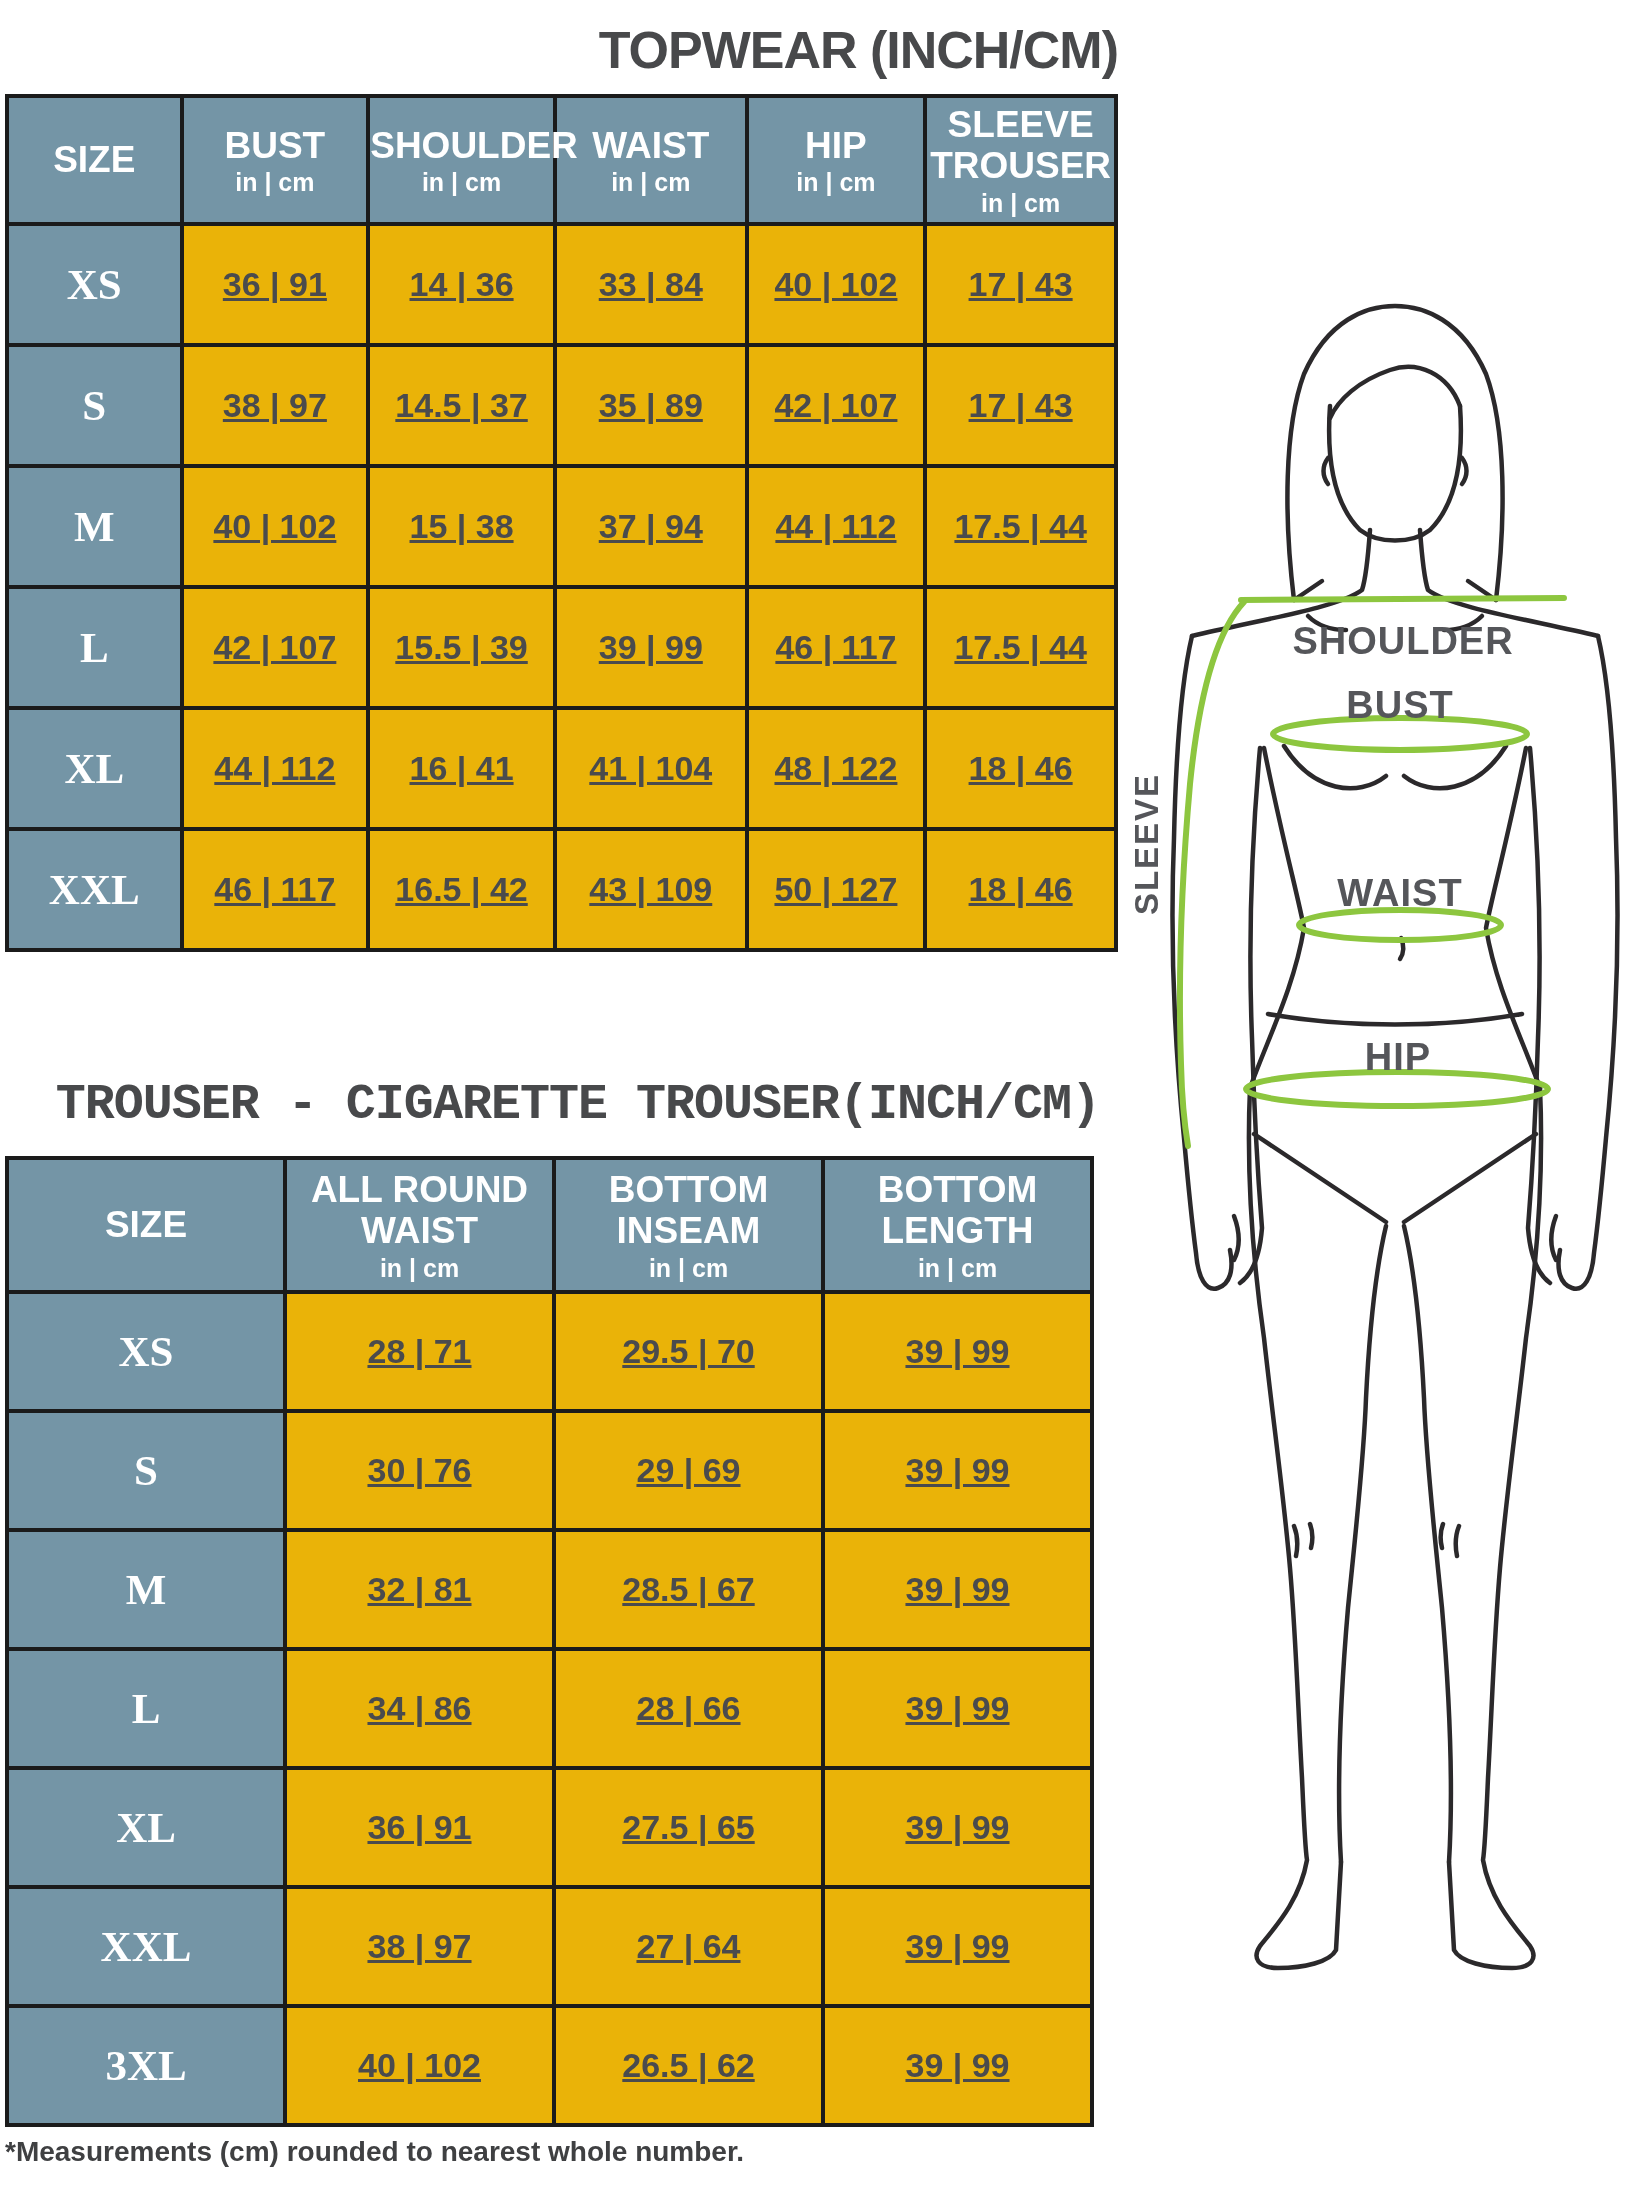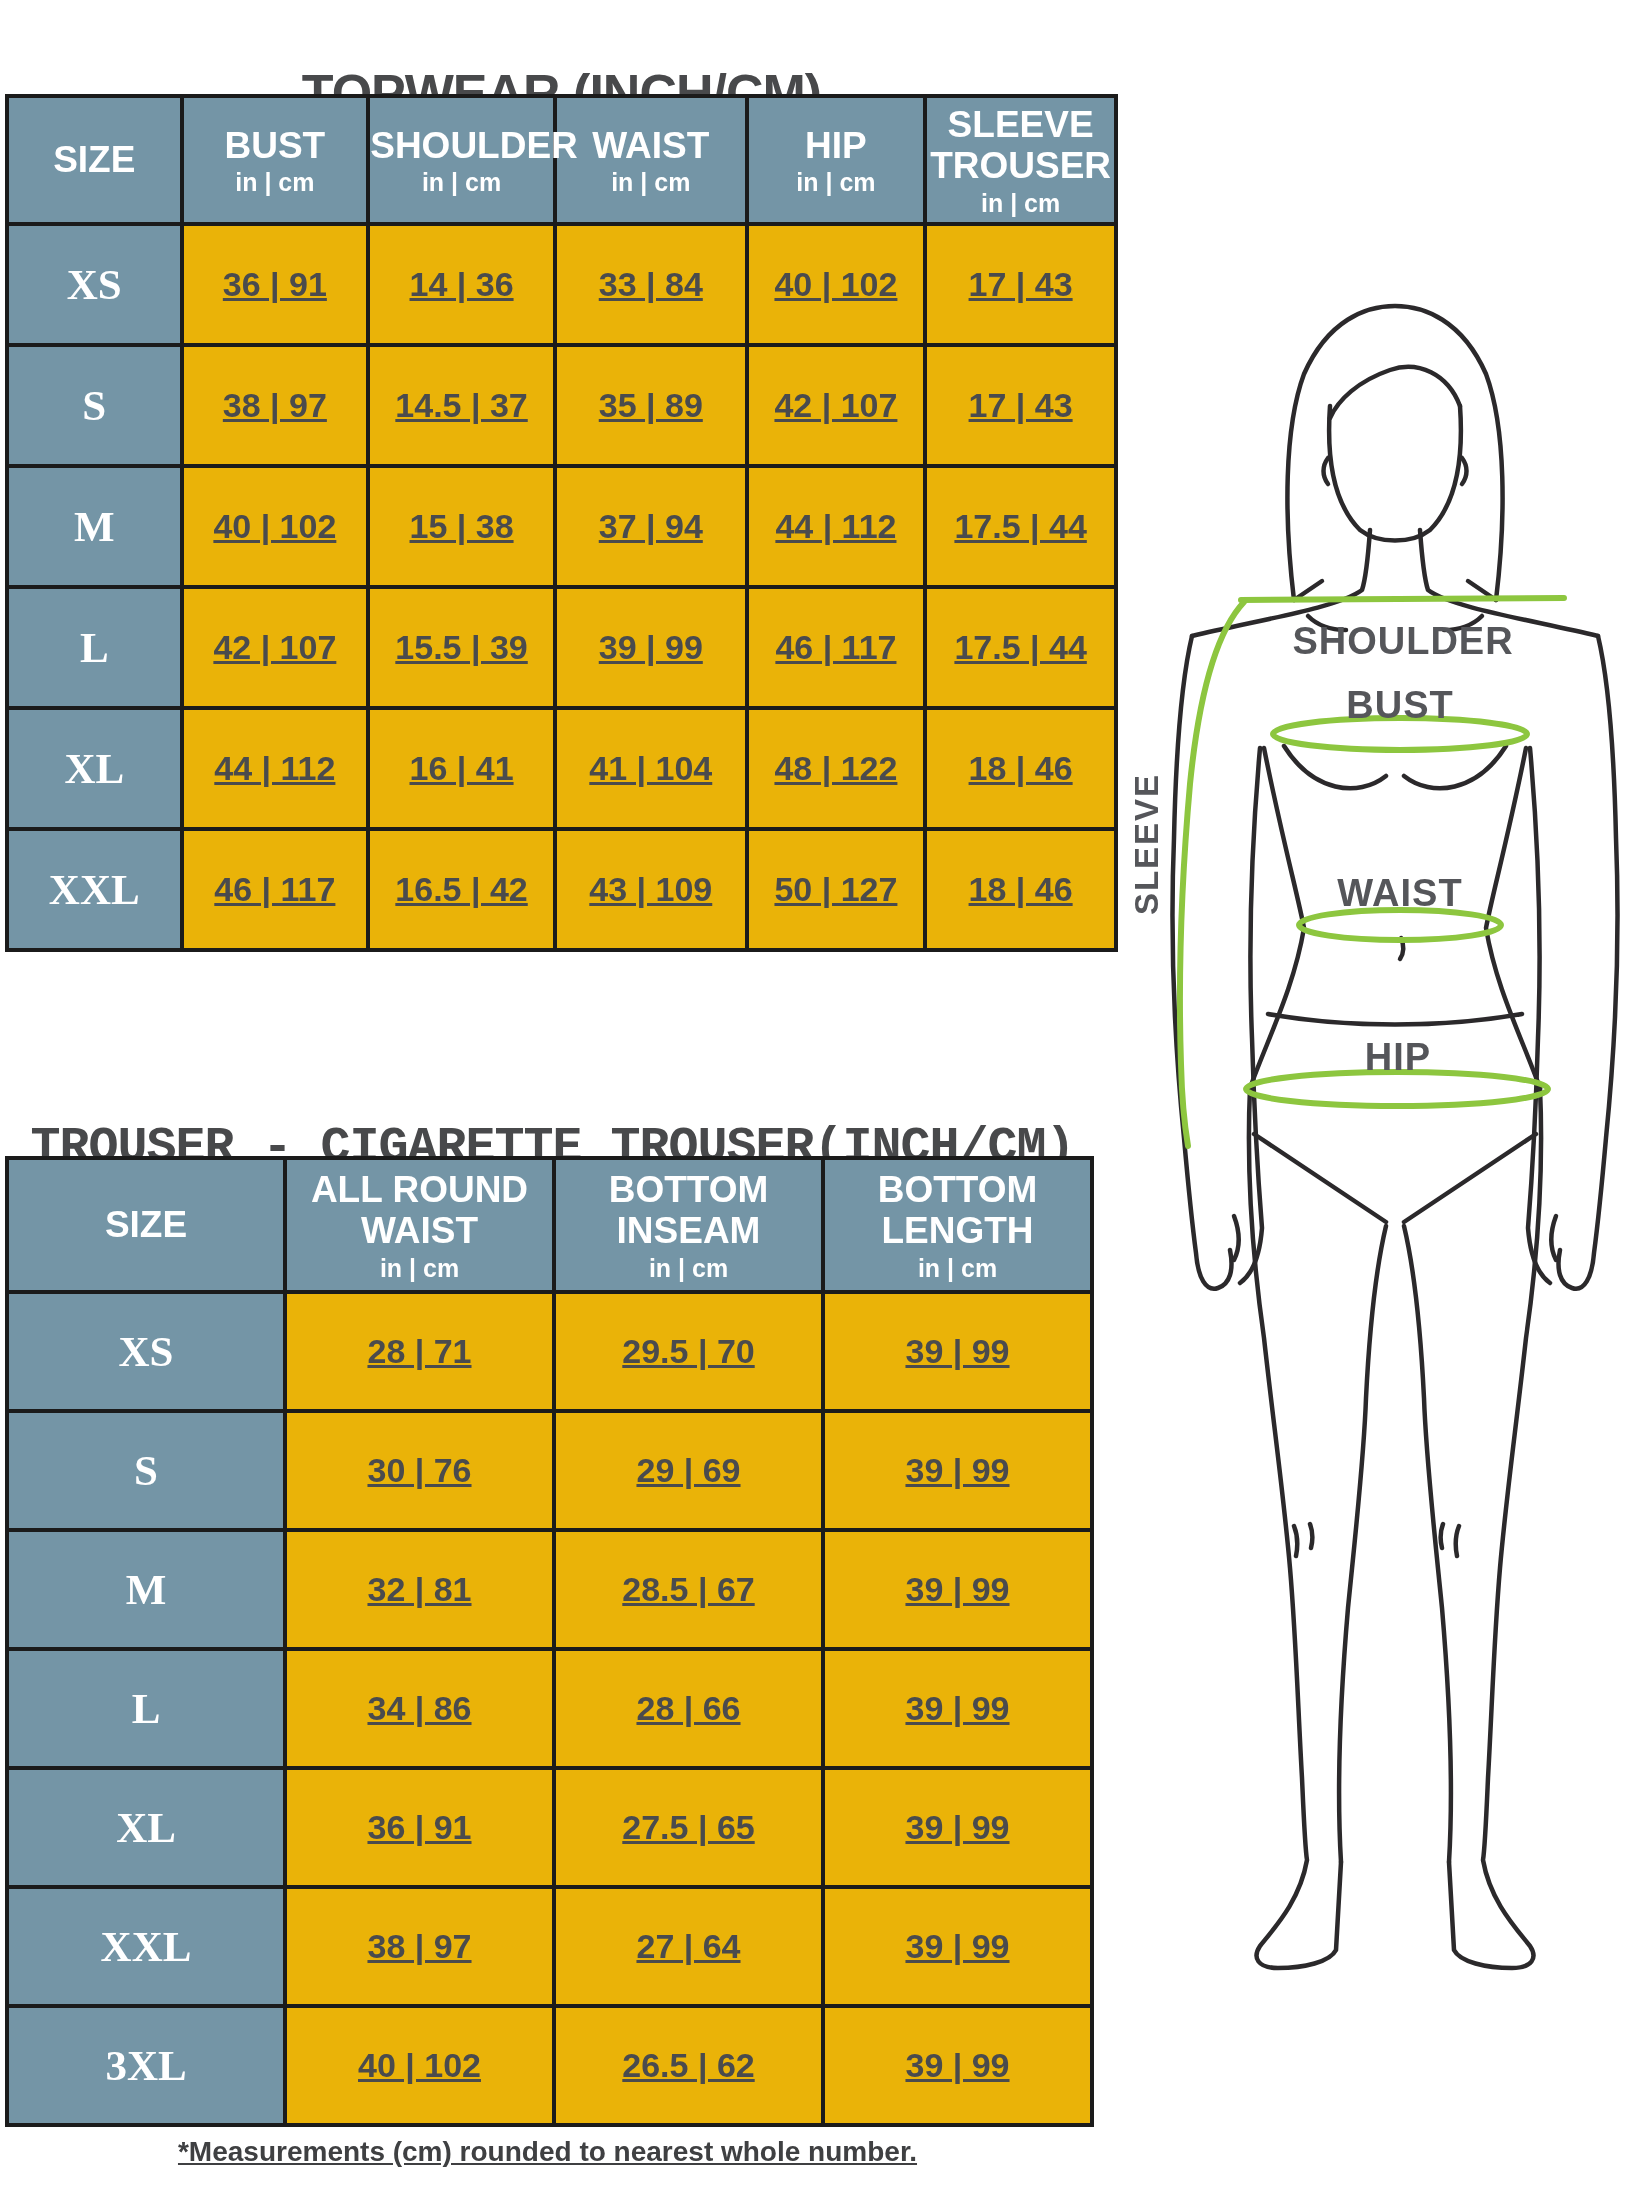--- a/index.html
+++ b/index.html
@@ -2,22 +2,22 @@
 <html><head>
 <meta charset="utf-8">
 <style>
   * { box-sizing: border-box; margin: 0; padding: 0; }
   html, body { background: #ffffff; }
   body {
     width: 1652px; height: 2200px; position: relative; overflow: hidden;
     font-family: "Liberation Sans", sans-serif; font-weight: 700; color: #4A4B4D;
   }
   .sec-title {
-    position: absolute; text-align: center; font-weight: 700;
-    color: #48494B; letter-spacing: -1px; white-space: nowrap; margin-top: 43px;
+    position: absolute; text-align: right; font-weight: 700;
+    color: #48494B; letter-spacing: -1px; white-space: nowrap;
   }
   #topwear-title { left: 5px; top: 20px; width: 1113px; font-size: 52px; }
   #trouser-title { left: 5px; top: 1076px; width: 1095px; font-size: 50px; font-family: Liberation Mono, monospace; }
 
   table.size-table {
     position: absolute; border-collapse: collapse; table-layout: fixed; background: #eab308;
   }
   #topwear-table { left: 5px; top: 94px;  width: 1113px; }
   #trouser-table { left: 5px; top: 1156px; width: 1085px; }
   .size-table th, .size-table td {
@@ -27,21 +27,21 @@
   #topwear-table thead tr { height: 128px; }
   #topwear-table tbody tr { height: 121px; }
   #trouser-table thead tr { height: 134px; }
   #trouser-table tbody tr { height: 119px; }
   .col-sub { font-size: 25px; line-height: 1.05; margin-top: 3px; }
   td.size-cell { background: #7495A6; color: #ffffff; font-size: 43px; font-family: Liberation Serif, serif; }
   td.val { color: #4A4B4D; font-size: 34px; text-decoration: underline; }
 
   .footnote {
     position: absolute; left: 5px; top: 2136px; width: 1085px;
-    text-align: center; font-size: 28px; color: #3F4042; letter-spacing: 0; text-decoration: underline;
+    font-size: 28px; color: #3F4042; letter-spacing: 0;
   }
 
   #figure-wrap { position: absolute; left: 1108px; top: 278px; width: 544px; height: 1792px; }
   text.fig-label {
     font-family: "Liberation Sans", sans-serif; font-weight: 700;
     fill: #55565A; font-size: 38px; letter-spacing: 1px; text-anchor: middle;
   }
   text.fig-label-sleeve { font-size: 33px; letter-spacing: 2px; }
 </style>
 </head>

